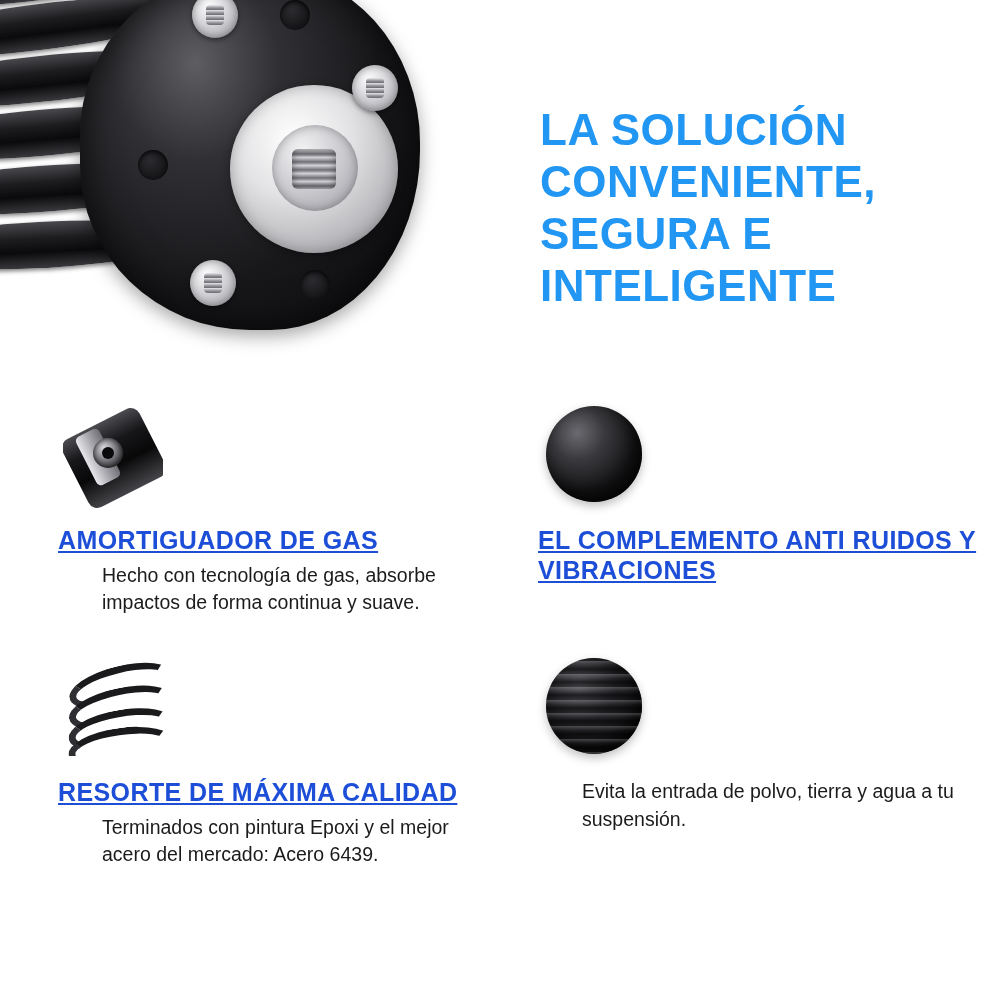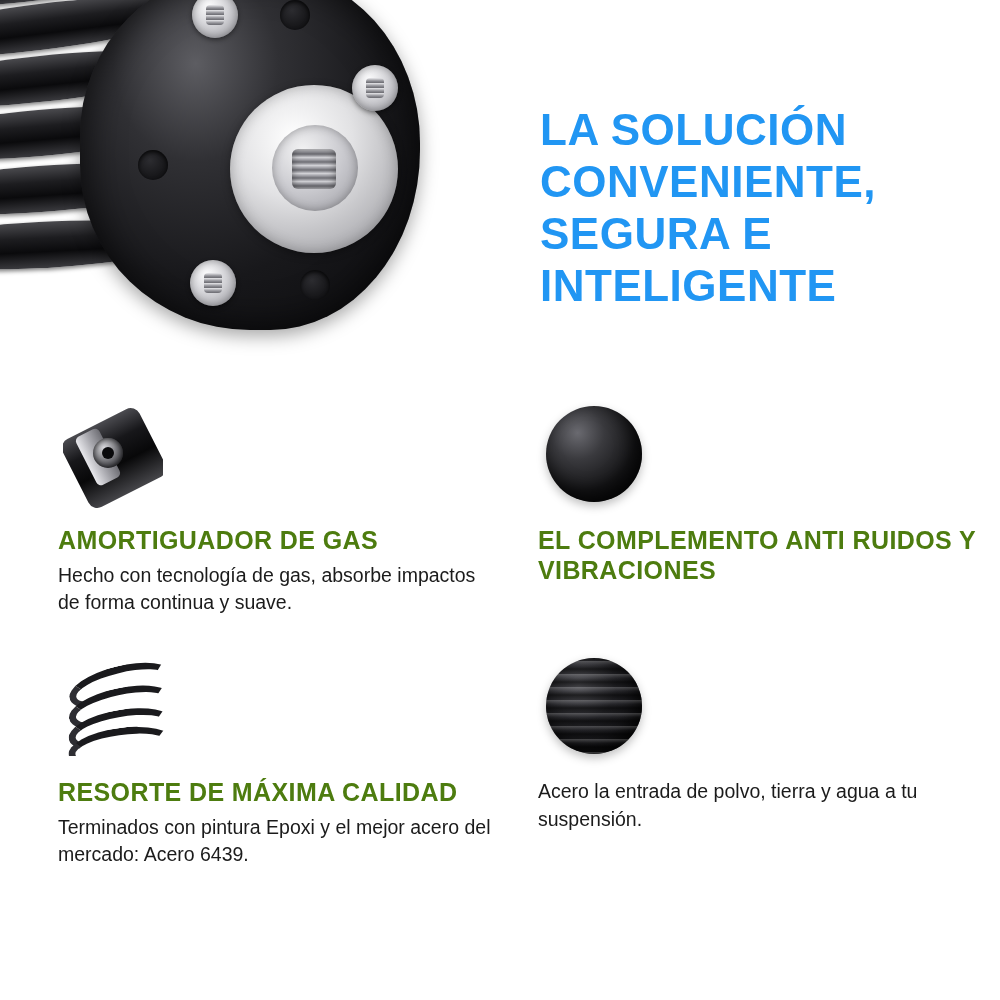--- a/index.html
+++ b/index.html
@@ -159,32 +159,34 @@
   .f3 { left: 58px;  top: 262px; }
   .f4 { left: 538px; top: 262px; }
 
   .f-icon {
     position: relative;
     width: 110px;
     height: 110px;
     margin-bottom: 14px;
   }
   .f-title {
-    color: #4d7c0f;
+    color: #1d4ed8;
     font-size: 25px;
     font-weight: bold;
     line-height: 1.18;
     text-transform: uppercase;
     letter-spacing: 0.4px;
     margin-bottom: 6px;
+    text-decoration: underline;
   }
   .f-desc {
     color: #1b1b1b;
     font-size: 19.5px;
     line-height: 1.42;
+    margin-left: 44px;
   }
 
   
   .ico-shock {
     position: absolute;
     left: 5px; top: 0;
     width: 100px; height: 110px;
     overflow: hidden;
   }
   .ico-shock .body {
@@ -337,17 +339,17 @@
         </div>
       </div>
       <div class="f-title">RESORTE DE MÁXIMA CALIDAD</div>
       <div class="f-desc">Terminados con pintura Epoxi  y el mejor acero del mercado: Acero 6439.</div>
     </div>
 
     <div class="feature f4">
       <div class="f-icon">
         <div class="ico-boot"></div>
       </div>
-      <div class="f-desc">Acero la entrada de polvo, tierra y agua a tu suspensión.</div>
+      <div class="f-desc">Evita la entrada de polvo, tierra y agua a tu suspensión.</div>
     </div>
 
   </div>
 </div>
 
 </body></html>

